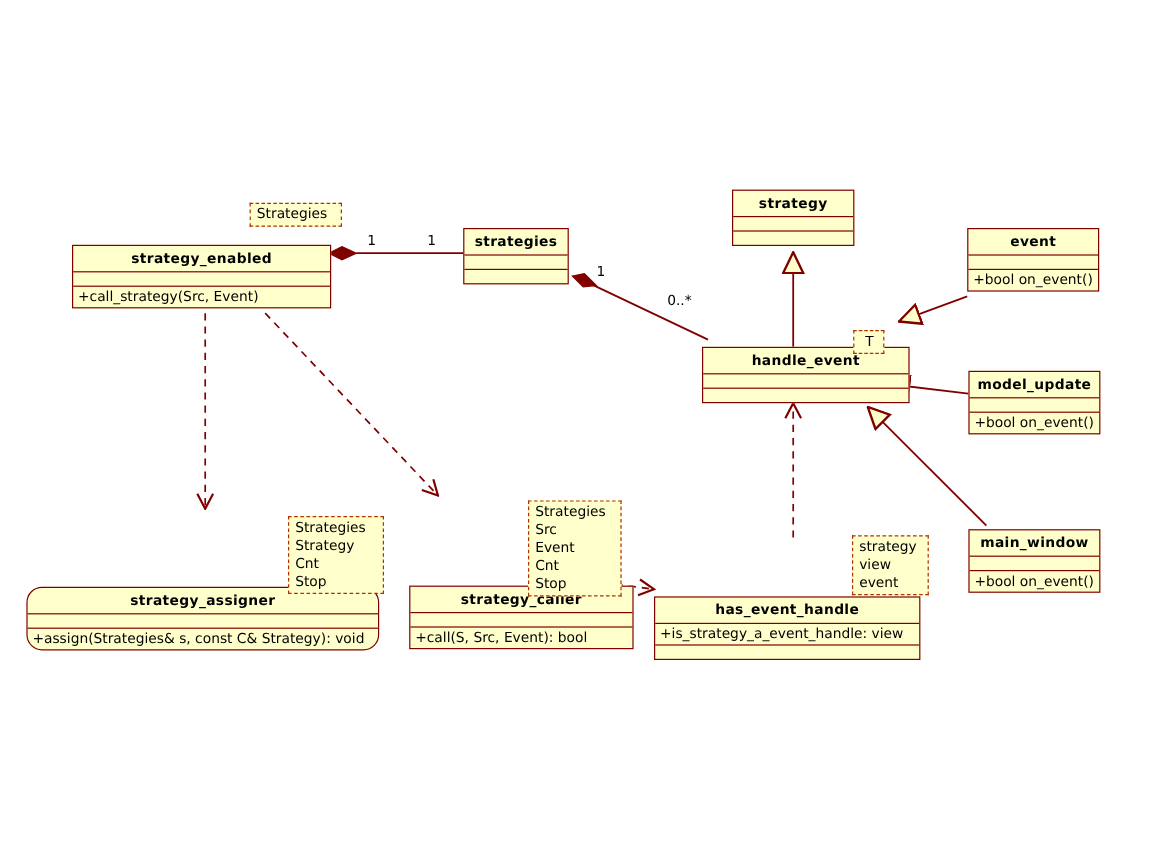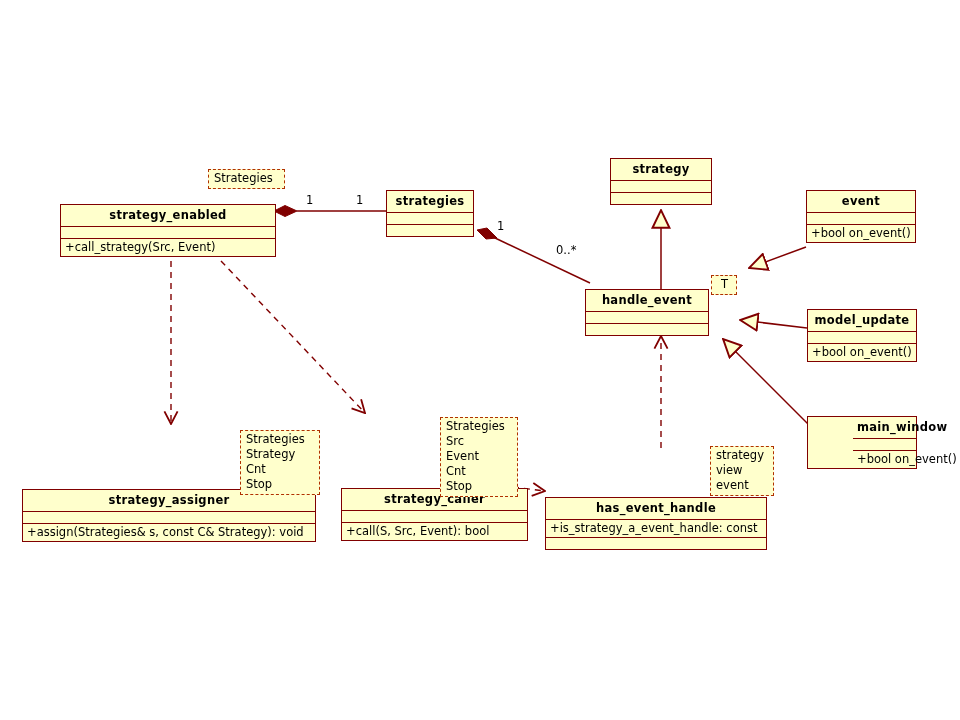--- a/index.html
+++ b/index.html
@@ -184,21 +184,21 @@
     <div class="uml-compartment empty"></div>
     <div class="uml-compartment empty"></div>
   </div>
 
   <div class="uml-class" style="left:610px; top:158px; width:102px;">
     <div class="uml-name">strategy</div>
     <div class="uml-compartment empty"></div>
     <div class="uml-compartment empty"></div>
   </div>
 
-  <div class="uml-class" style="left:585px; top:289px; width:124px;">
+  <div class="uml-class" style="left:585px; top:289px; width:173px;">
     <div class="uml-name">handle_event</div>
     <div class="uml-compartment empty"></div>
     <div class="uml-compartment empty"></div>
   </div>
 
   <div class="uml-class" style="left:806px; top:190px; width:110px;">
     <div class="uml-name">event</div>
     <div class="uml-compartment empty"></div>
     <div class="uml-compartment">
       <div class="row">+bool on_event()</div>
@@ -206,45 +206,45 @@
   </div>
 
   <div class="uml-class" style="left:807px; top:309px; width:110px;">
     <div class="uml-name">model_update</div>
     <div class="uml-compartment empty"></div>
     <div class="uml-compartment">
       <div class="row">+bool on_event()</div>
     </div>
   </div>
 
-  <div class="uml-class" style="left:807px; top:416px; width:110px;padding-left:45px;">
+  <div class="uml-class" style="left:807px; top:441px; width:110px;">
     <div class="uml-name">main_window</div>
     <div class="uml-compartment empty"></div>
     <div class="uml-compartment">
       <div class="row">+bool on_event()</div>
     </div>
   </div>
 
-  <div class="uml-class" style="left:22px; top:489px; width:294px;">
+  <div class="uml-class" style="left:22px; top:489px; width:294px;border-radius:13px;">
     <div class="uml-name">strategy_assigner</div>
     <div class="uml-compartment empty"></div>
     <div class="uml-compartment">
       <div class="row">+assign(Strategies&amp; s, const C&amp; Strategy): void</div>
     </div>
   </div>
 
   <div class="uml-class" style="left:341px; top:488px; width:187px;">
     <div class="uml-name">strategy_caller</div>
     <div class="uml-compartment empty"></div>
     <div class="uml-compartment">
       <div class="row">+call(S, Src, Event): bool</div>
     </div>
   </div>
 
   <div class="uml-class" style="left:545px; top:497px; width:222px;">
     <div class="uml-name">has_event_handle</div>
     <div class="uml-compartment">
-      <div class="row">+is_strategy_a_event_handle: const</div>
+      <div class="row">+is_strategy_a_event_handle: view</div>
     </div>
     <div class="uml-compartment empty"></div>
   </div>
 
 </div>
 
 </body></html>

